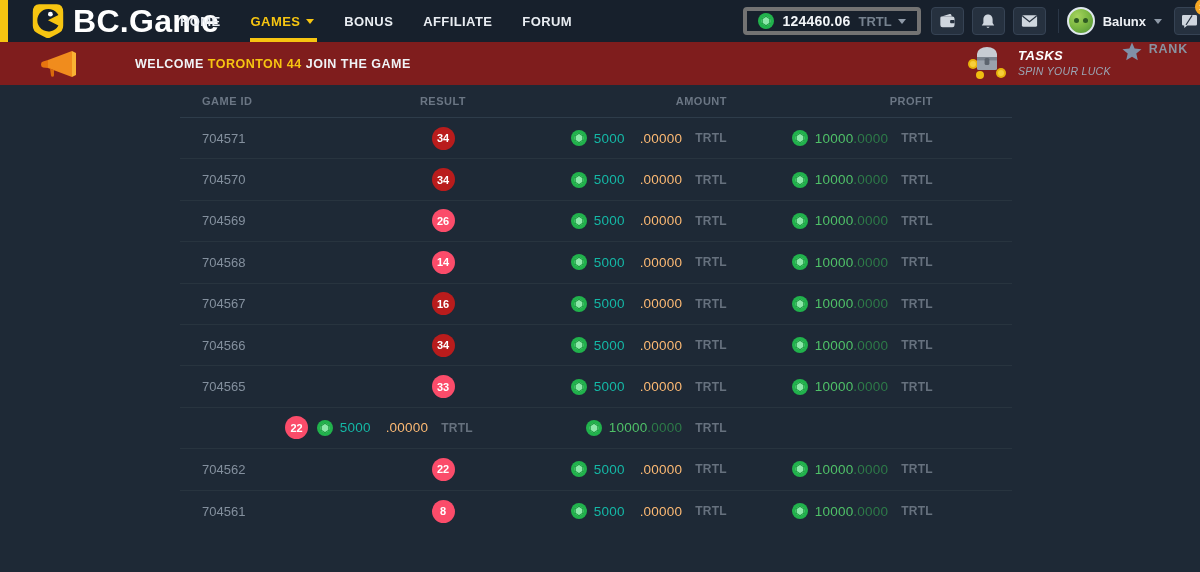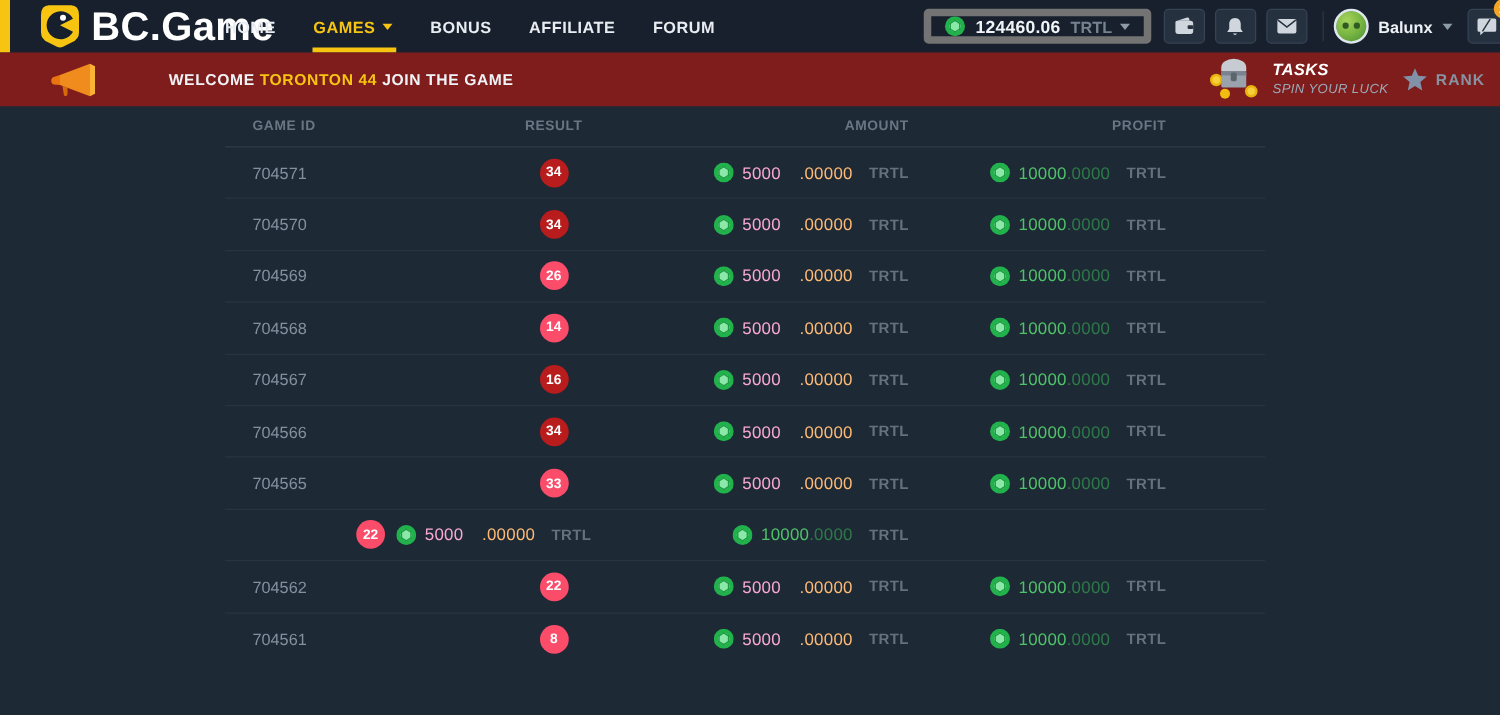--- a/index.html
+++ b/index.html
@@ -27,22 +27,22 @@
   .nav-item.active::after {
     content:''; position:absolute; left:-1px; right:-3px; bottom:0; height:4px; background:#f7c511;
   }
   .caret-down {
     width:0; height:0; border-left:4.5px solid transparent; border-right:4.5px solid transparent;
     border-top:5px solid #8f9aa8; display:inline-block;
   }
   .nav-item.active .caret-down { border-top-color:#f7c511; }
   .top-right { position:absolute; right:0; top:0; height:42px; display:flex; align-items:center; }
   .balance-box {
-    height:28px; display:flex; gap:8px;
-    border:6px solid #737373; border-radius:4px; padding:0 11px; margin-right:10px; cursor:pointer;
+    height:28px; display:flex; align-items:center; gap:8px;
+    border:4px solid #737373; border-radius:4px; padding:0 11px; margin-right:10px; cursor:pointer;
   }
   .balance-amount { color:#f2f5f8; font-size:14px; font-weight:bold; letter-spacing:.2px; }
   .currency-select { display:flex; align-items:center; gap:6px; }
   .balance-currency { color:#76828f; font-size:13px; font-weight:bold; }
   .icon-btn {
     width:33px; height:28px; margin-right:8px; background:#26313f;
     border:1px solid #364354; border-radius:4px;
     display:flex; align-items:center; justify-content:center; cursor:pointer;
   }
   .vdivider { width:1px; height:24px; background:#2b3747; margin:0 8px 0 4px; }
@@ -74,21 +74,21 @@
   .megaphone { position:absolute; left:38px; top:8px; }
   .banner-text {
     position:absolute; left:135px; top:50%; transform:translateY(-50%);
     color:#f0f3f6; font-size:12.5px; font-weight:bold; letter-spacing:.5px;
   }
   .banner-name { color:#f7c511; }
   .tasks-block { position:absolute; left:966px; top:4px; display:flex; align-items:center; gap:10px; cursor:pointer; }
   .tasks-text { display:flex; flex-direction:column; justify-content:center; line-height:1.25; }
   .tasks-title { color:#ffffff; font-size:13px; font-weight:bold; font-style:italic; letter-spacing:.4px; }
   .tasks-subtitle { color:#9ba7b6; font-size:10.5px; font-style:italic; letter-spacing:.3px; }
-  .rank-block { position:absolute; right:12px; top:0; height:43px; display:flex; align-items:center; gap:7px; cursor:pointer; }
+  .rank-block { position:absolute; right:12px; top:0; height:43px; display:flex; align-items:flex-start; gap:7px; cursor:pointer; }
   .rank-label { color:#8893a1; font-size:12.5px; font-weight:bold; letter-spacing:.8px; }
   
   .bets { position:absolute; left:180px; top:85px; width:832px; }
   .thead, .row { display:grid; grid-template-columns:233px 60px 254px 206px; align-items:center; }
   .thead { height:33px; border-bottom:1px solid #2e3c4a; }
   .th { color:#6b7684; font-size:11px; font-weight:bold; letter-spacing:.5px; }
   .th.c-id { padding-left:22px; }
   .th.c-result { text-align:center; }
   .th.c-amount, .th.c-profit { text-align:right; }
   .row { height:41.4px; border-bottom:1px solid #28343f; cursor:pointer; }
@@ -98,21 +98,21 @@
   .badge {
     width:23px; height:23px; border-radius:50%;
     display:flex; align-items:center; justify-content:center;
     color:#ffffff; font-size:11px; font-weight:bold;
   }
   .badge.dark { background:#b91c1c; }
   .badge.red  { background:#fb4c6a; }
   .cell-money { display:flex; align-items:center; justify-content:flex-end; }
   .coin { width:16px; height:16px; flex:0 0 16px; }
   .money-num { margin-left:7px; font-size:13.5px; letter-spacing:.2px; white-space:nowrap; }
-  .amount-int { color:#f9a8d4; }
+  .amount-int { color:#14b8a6; }
   .amount-dec { color:#fdba74;margin-left:15px; }
   .profit-int { color:#4fc168; }
   .profit-dec { color:#2d7a48; }
   .money-cur { margin-left:13px; color:#66717e; font-size:12px; font-weight:bold; letter-spacing:.3px; }
 </style>
 </head>
 <body>
 
 <div class="topbar">
   <div class="accent-strip"></div>

